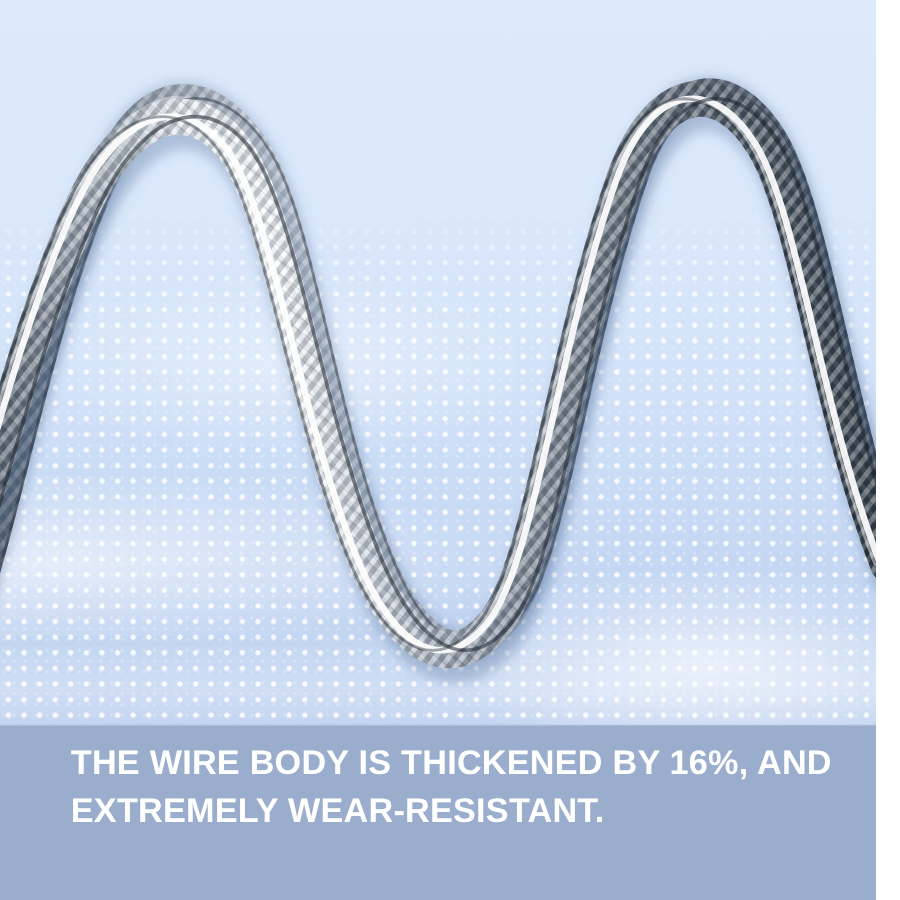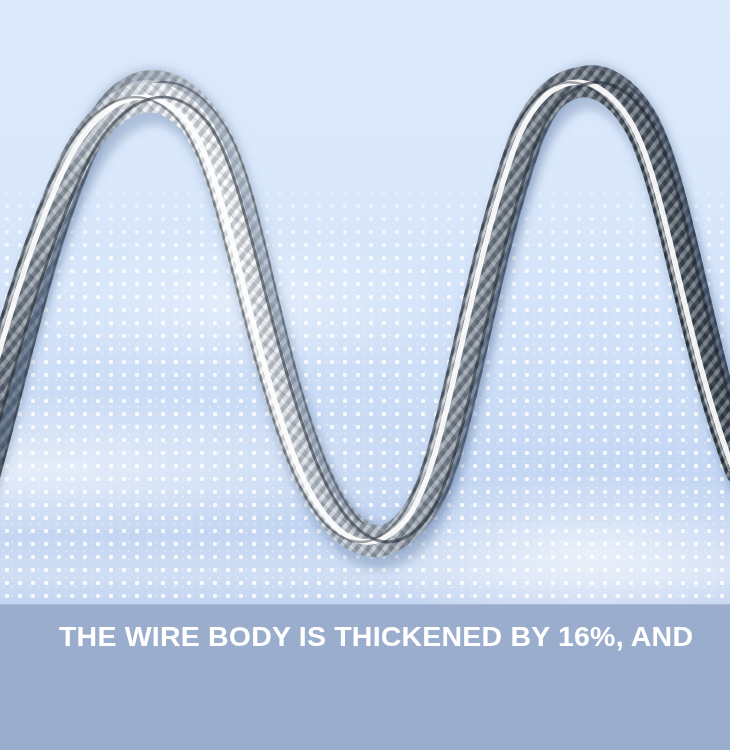--- a/index.html
+++ b/index.html
@@ -282,16 +282,17 @@
                  C 232 166, 252 330, 300 455 C 330 533, 372 568, 412 520
                  C 452 472, 468 300, 520 150 C 548 70, 600 62, 636 120
                  C 672 178, 690 340, 740 470" fill="none" stroke="rgba(28,37,48,0.42)" stroke-width="2.4" stroke-linecap="round" transform="translate(-14,0)"></path>
       </g>
     </svg>
   </div>
 
   <div class="caption-bar">
     <div class="caption-text">
       <span class="caption-line">THE WIRE BODY IS THICKENED BY 16%, AND</span>
+      <span class="caption-line">EXTREMELY WEAR-RESISTANT.</span>
     </div>
   </div>
 
 </div>
 
 </body></html>

